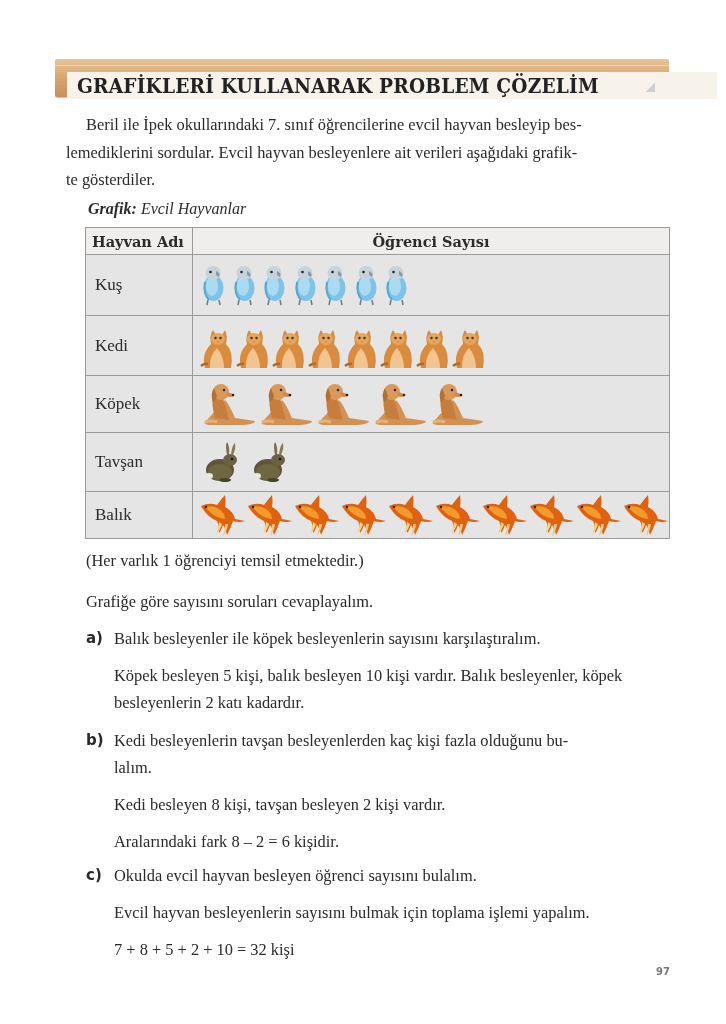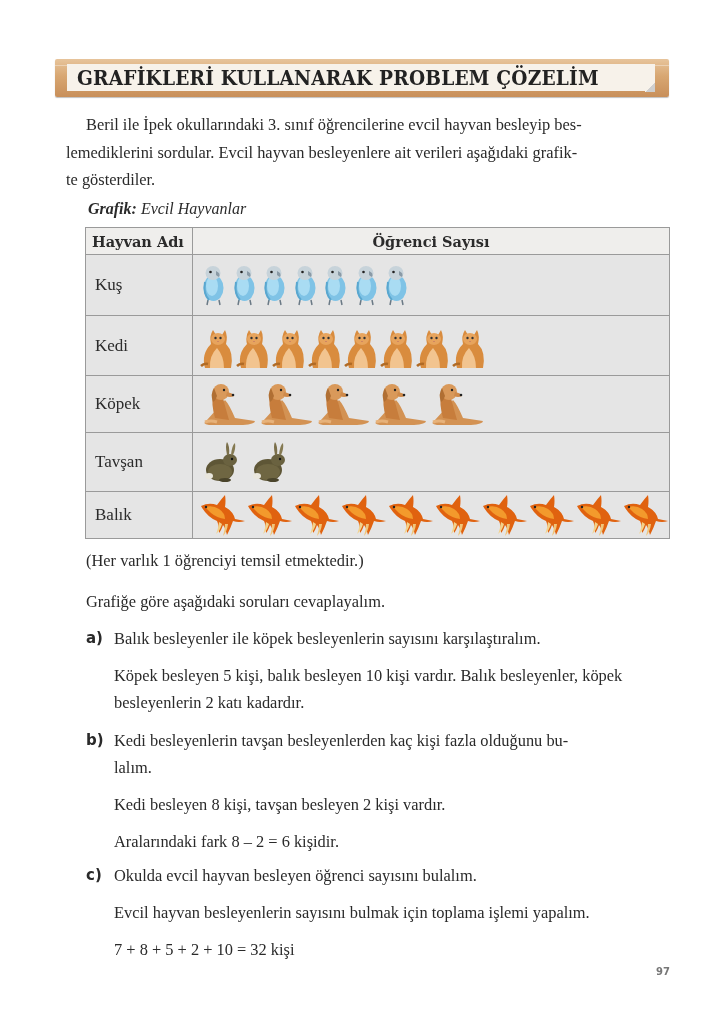--- a/index.html
+++ b/index.html
@@ -4,21 +4,21 @@
 <style>
   * { box-sizing: border-box; margin: 0; padding: 0; }
   html, body { width: 726px; height: 1024px; background: #ffffff; }
   body { position: relative; font-family: "DejaVu Serif", "Liberation Serif", serif; color: #2b2b2b; overflow: hidden; }
 
   
   .banner { position: absolute; left: 55px; top: 59px; width: 614px; height: 38px;
     background: linear-gradient(180deg, #e7c49b 0%, #d8a772 45%, #c88f5a 100%);
     border-radius: 2px; box-shadow: 0 1px 1px rgba(0,0,0,0.25); }
   .banner::before { content: ""; position: absolute; left: 0; right: 0; top: 6px; height: 1px; background: rgba(255,255,255,0.35); }
-  .banner-inner { position: absolute; left: 12px; top: 5px; width: 588px; height: 27px; background: #f7f2ea;
+  .banner-inner { position: absolute; left: 12px; top: 13px; width: 650px; height: 27px; background: #f7f2ea;
     display: flex; align-items: center; padding-left: 10px; text-align: right; }
   .banner-corner { position: absolute; right: 14px; top: 24px; width: 10px; height: 9px;
     background: linear-gradient(135deg, #f7f2ea 50%, #cfcfcf 50%); }
   .banner-title { font-family: "DejaVu Serif", serif; font-weight: bold; font-size: 20px; letter-spacing: 0.2px; color: #222; white-space: nowrap; transform: scaleX(0.93); transform-origin: left center; }
 
   .text { position: absolute; left: 86px; font-size: 16.4px; line-height: 27.5px; font-family: "Liberation Serif", serif; color: #2a2a2a; }
   .intro { top: 111px; width: 586px; text-align: justify; text-indent: 0; }
 
   .caption { position: absolute; left: 88px; top: 200px; font-size: 16px; font-style: italic; font-family: "Liberation Serif", serif; }
   .caption b { font-weight: bold; }
@@ -55,21 +55,21 @@
 <body>
 
 <div class="banner">
   <div class="banner-inner">
     <span class="banner-title">GRAFİKLERİ KULLANARAK PROBLEM ÇÖZELİM</span>
   </div>
   <div class="banner-corner"></div>
 </div>
 
 <div class="text intro">
-  <div style="padding-left:0;"><span style="display:inline-block;width:0px"></span><span>Beril ile İpek okullarındaki 3. sınıf öğrencilerine evcil hayvan besleyip bes-</span></div>
+  <div style="padding-left:0;"><span style="display:inline-block;width:0px"></span><span>Beril ile İpek okullarındaki 7. sınıf öğrencilerine evcil hayvan besleyip bes-</span></div>
   <div style="margin-left:-20px;">lemediklerini sordular. Evcil hayvan besleyenlere ait verileri aşağıdaki grafik-</div>
   <div style="margin-left:-20px;">te gösterdiler.</div>
 </div>
 
 <div class="caption">
   <b>Grafik:</b><span> Evcil Hayvanlar</span>
 </div>
 
 <table class="pict">
   <thead>
@@ -339,21 +339,21 @@
               <path d="M6 13 q8 -2 14 2 q6 4 6 10 q-8 -1 -14 -6z" fill="#f39a2c"></path>
               <path d="M20 28 q-1 8 -3 12 q4 -3 6 -10z" fill="#f3d28b"></path>
               <path d="M26 30 q0 6 -2 12 q4 -4 5 -12z" fill="#f0c57a"></path>
               <circle cx="7" cy="13" r="1.2" fill="#222"></circle>
             </svg></span></td>
       </tr>
     </tbody>
 </table>
 
 <div class="text note">(Her varlık 1 öğrenciyi temsil etmektedir.)</div>
-<div class="text lead">Grafiğe göre aşağıdaki soruları cevaplayalım.</div>
+<div class="text lead">Grafiğe göre sayısını soruları cevaplayalım.</div>
 
 <div class="q qa">
   <span class="label">a)</span>
   <div class="body">
     <div>Balık besleyenler ile köpek besleyenlerin sayısını karşılaştıralım.</div>
     <div style="margin-top:10px;line-height:27px;">Köpek besleyen 5 kişi, balık besleyen 10 kişi vardır. Balık besleyenler, köpek besleyenlerin 2 katı kadardır.</div>
   </div>
 </div>
 
 <div class="q qb">

